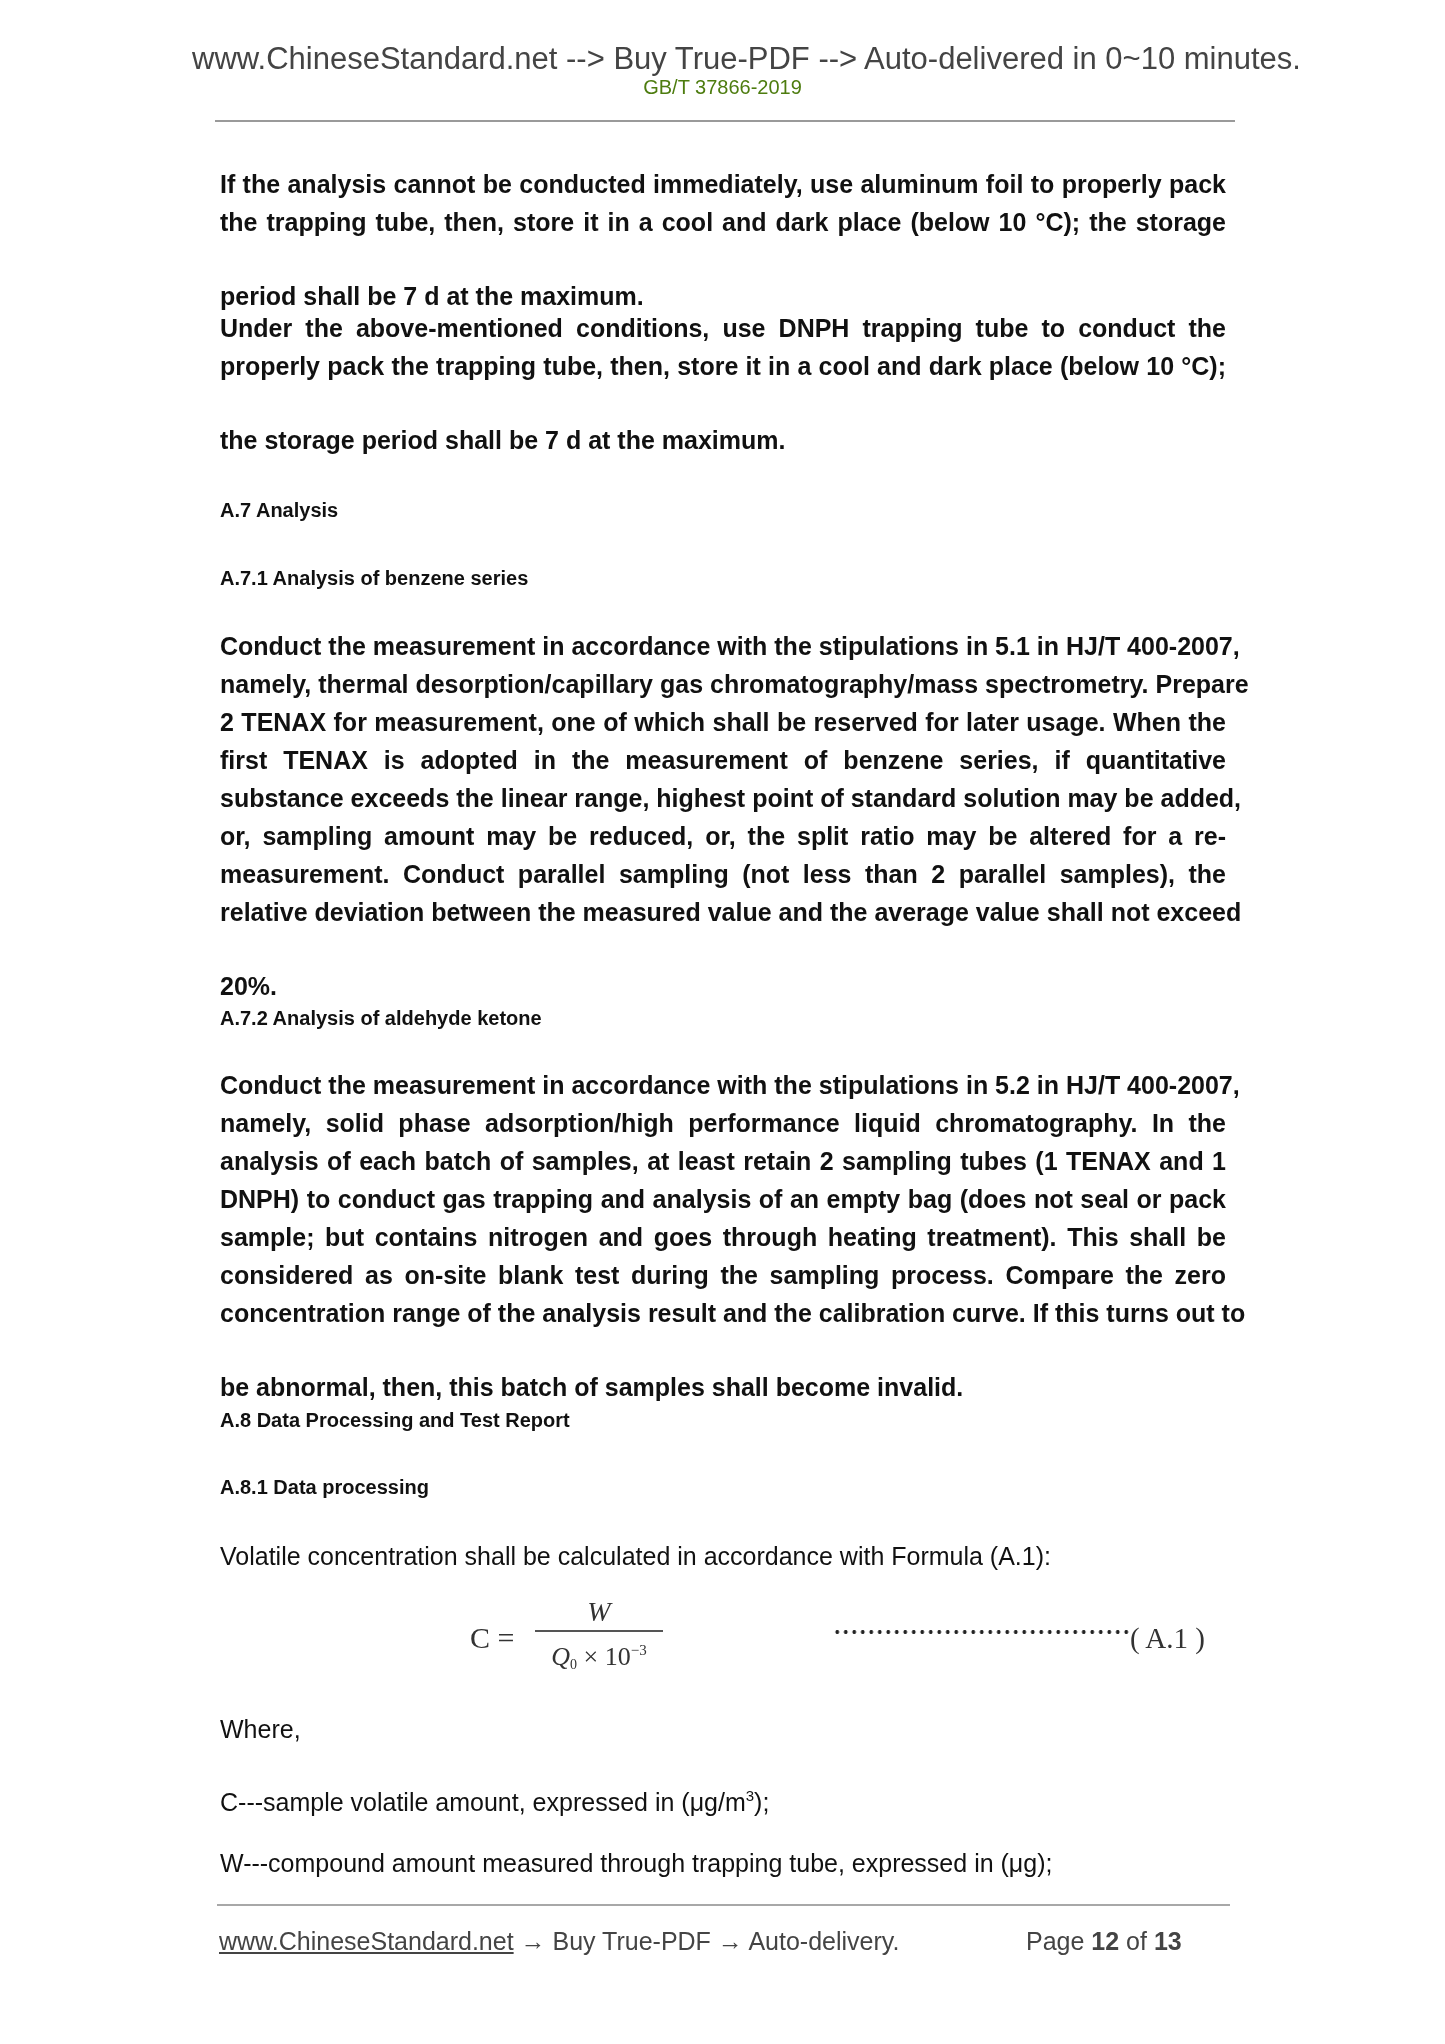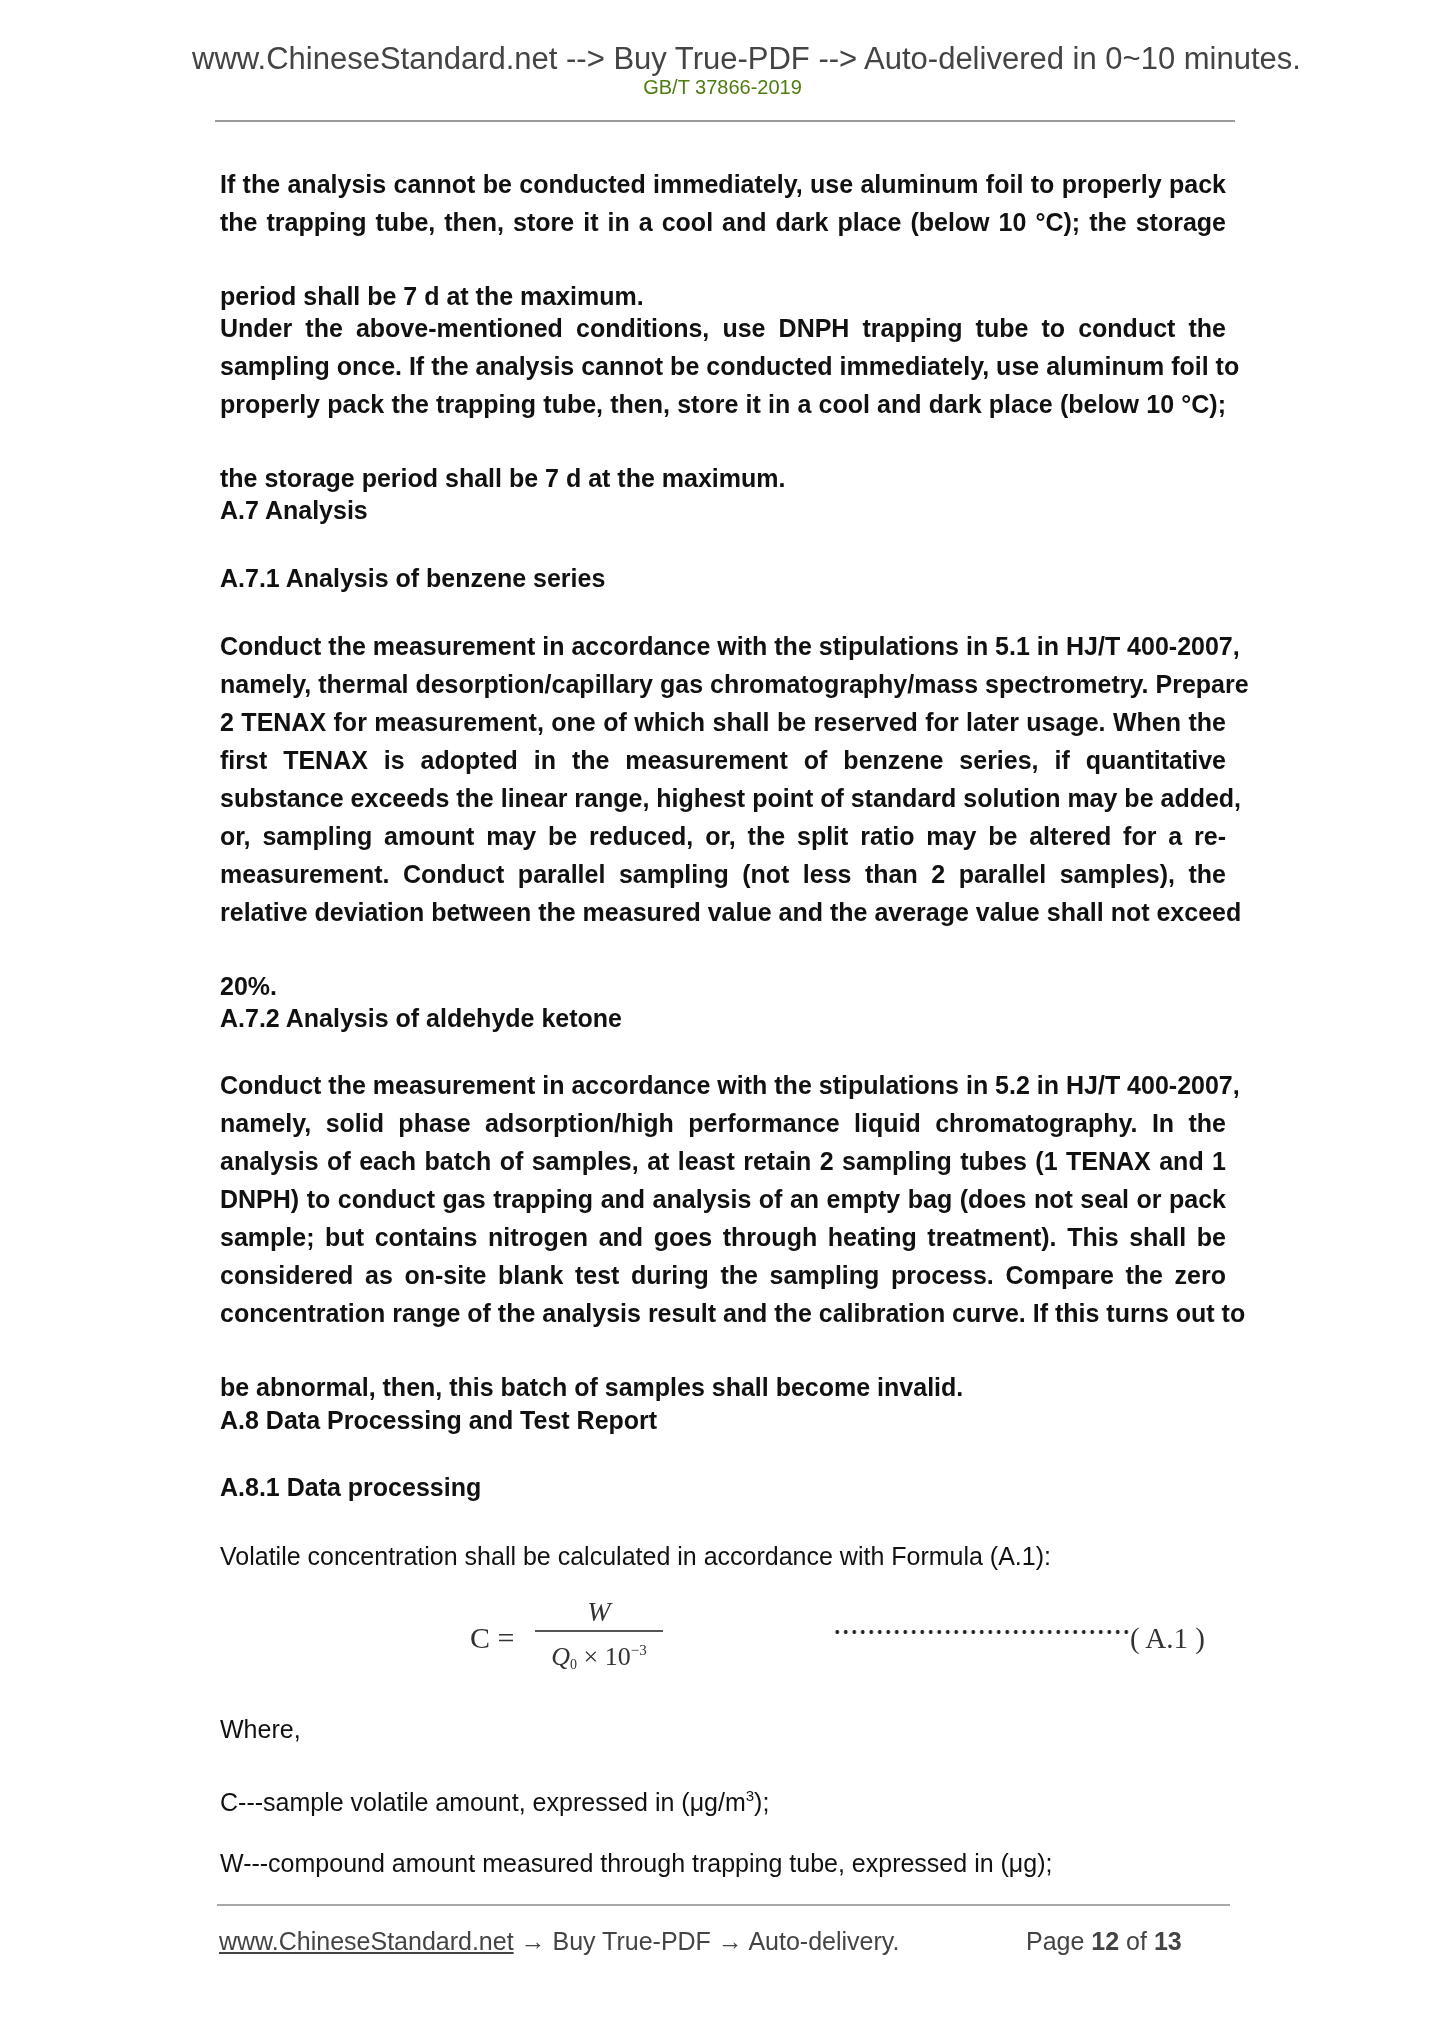--- a/index.html
+++ b/index.html
@@ -5,21 +5,21 @@
   html, body { margin: 0; padding: 0; background: #ffffff; }
   body { width: 1445px; height: 2044px; position: relative; overflow: hidden;
          font-family: "Liberation Sans", sans-serif; color: #111; }
   .abs { position: absolute; }
   .hdr1 { left: 0; width: 1445px; top: 40px; text-align: center; font-size: 31px; line-height: 38px; color: #444; white-space: nowrap; margin-left: 24px; }
   .hdr2 { left: 0; width: 1445px; top: 75px; text-align: center; font-size: 20px; line-height: 24px; color: #4d7c0f; }
   .rule { height: 0; border-top: 2px solid #9a9a9a; }
   .para { left: 220px; width: 1006px; font-size: 25px; line-height: 38px; text-align: justify; color: #111; font-weight: bold; }
   .para .ln { display: block; height: 38px; white-space: nowrap; text-align-last: justify; }
   .para .ln.last { text-align-last: left; margin-top: 36px; }
-  .heading { left: 220px; font-size: 25px; font-weight: bold; line-height: 38px; color: #111; white-space: nowrap; }
+  .heading { left: 220px; font-size: 20px; font-weight: bold; line-height: 38px; color: #111; white-space: nowrap; }
   .single { left: 220px; font-size: 25px; line-height: 38px; color: #111; white-space: nowrap; }
   .formula { font-family: "Liberation Serif", serif; color: #333; }
   .fx-lhs { left: 470px; top: 1618px; font-size: 30px; line-height: 40px; }
   .fx-frac { left: 535px; top: 1596px; width: 128px; text-align: center; }
   .fx-num { display: block; font-size: 28px; font-style: italic; line-height: 32px; }
   .fx-bar { display: block; border-top: 2px solid #555; margin: 2px 0 3px 0; }
   .fx-den { display: block; font-size: 26px; line-height: 30px; white-space: nowrap; }
   .fx-den i { font-style: italic; }
   .fx-den sub { font-size: 14px; vertical-align: -4px; }
   .fx-den sup { font-size: 15px; vertical-align: 10px; }
@@ -40,21 +40,20 @@
 <div class="abs rule" style="left:215px; top:120px; width:1020px;"></div>
 
 <div class="abs para" style="top:165px;">
   <span class="ln">If the analysis cannot be conducted immediately, use aluminum foil to properly pack</span>
   <span class="ln">the trapping tube, then, store it in a cool and dark place (below 10 °C); the storage</span>
   <span class="ln last">period shall be 7 d at the maximum.</span>
 </div>
 
 <div class="abs para" style="top:309px;">
   <span class="ln">Under the above-mentioned conditions, use DNPH trapping tube to conduct the</span>
-  <span class="ln">sampling once. If the analysis cannot be conducted immediately, use aluminum foil to</span>
   <span class="ln">properly pack the trapping tube, then, store it in a cool and dark place (below 10 °C);</span>
   <span class="ln last">the storage period shall be 7 d at the maximum.</span>
 </div>
 
 <div class="abs heading" style="top:491px;">A.7 Analysis</div>
 <div class="abs heading" style="top:559px;">A.7.1 Analysis of benzene series</div>
 
 <div class="abs para" style="top:627px;">
   <span class="ln">Conduct the measurement in accordance with the stipulations in 5.1 in HJ/T 400-2007,</span>
   <span class="ln">namely, thermal desorption/capillary gas chromatography/mass spectrometry. Prepare</span>

